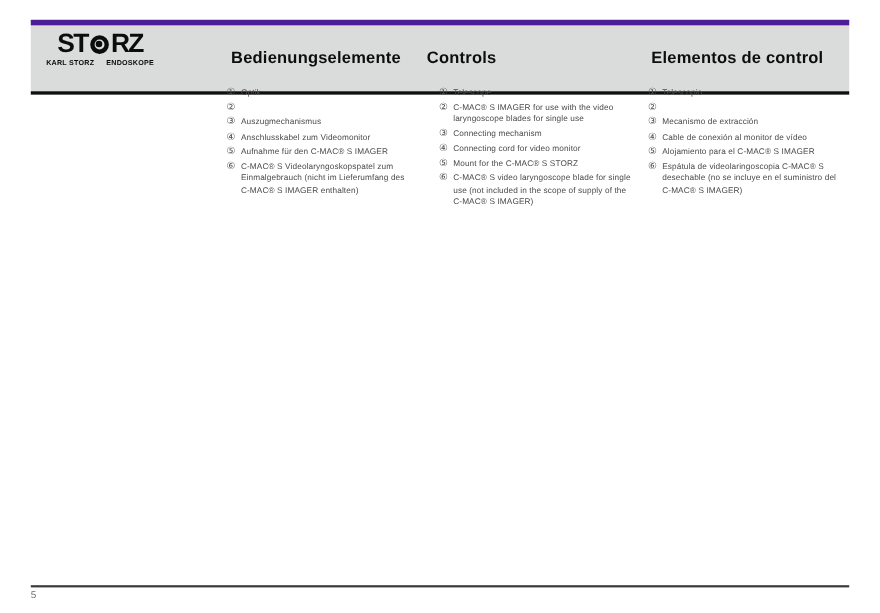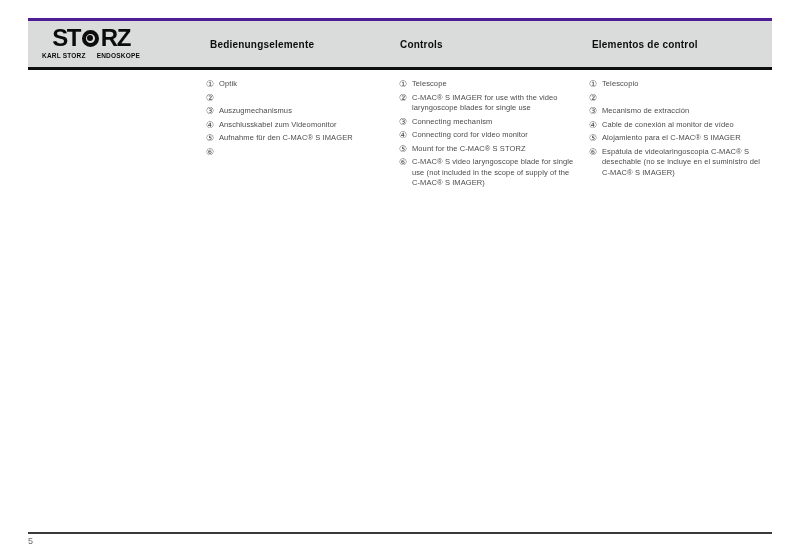--- a/index.html
+++ b/index.html
@@ -3,23 +3,23 @@
 <meta charset="utf-8">
 <style>
   html,body { margin:0; padding:0; background:#ffffff; }
   .page {
     position:relative; width:800px; height:557px; background:#ffffff;
     overflow:hidden; font-family:"Liberation Sans","DejaVu Sans",sans-serif;
   }
 
   
   .header-bar {
-    position:absolute; left:28px; top:18px; width:744px; height:52px;
+    position:absolute; left:28px; top:18px; width:744px; height:68px;
     box-sizing:border-box; background:#dadcdb;
-    border-top:3px solid #4c1d95; border-bottom:3px solid #0f0f0f;text-decoration:underline;
+    border-top:5px solid #4c1d95; border-bottom:3px solid #0f0f0f;text-decoration:underline;
   }
   .logo { position:absolute; left:14px; top:5px; width:98px; }
   .logo-word {
     display:flex; align-items:center; justify-content:center;
     font-weight:bold; font-size:24px; line-height:1; letter-spacing:-1.5px;
     color:#0c0c0c;
   }
   .logo-o {
     display:inline-block; width:17px; height:17px; margin:0 2px;
     border:4.5px solid #0c0c0c; border-radius:50%;
@@ -29,26 +29,26 @@
     content:""; position:absolute; left:50%; top:50%;
     width:6px; height:6px; margin:-3px 0 0 -3px;
     background:#0c0c0c; border-radius:50%;
   }
   .logo-sub {
     display:flex; justify-content:space-between; margin-top:2px;
     font-size:6.5px; font-weight:bold; letter-spacing:0.2px; color:#0c0c0c;
   }
   .col-header {
     position:absolute; top:50%; transform:translateY(-50%);
-    font-size:10px; font-weight:bold; color:#0d0d0d; letter-spacing:0.2px;
+    font-size:15px; font-weight:bold; color:#0d0d0d; letter-spacing:0.2px;
     white-space:nowrap;
     text-align:right;
   }
   .col-header.de { left:182px; }
-  .col-header.en { left:372px; }
+  .col-header.en { left:360px; }
   .col-header.es { left:564px; }
 
   
   .column { position:absolute; top:79px; }
   .column.de { left:206px; width:188px; }
   .column.en { left:399px; width:188px; }
   .column.es { left:589px; width:198px; }
   .item { display:flex; margin-bottom:3px; color:#4b4b4b; }
   .item-marker {
     flex:0 0 13px; font-size:9px; line-height:10.5px;
@@ -102,20 +102,23 @@
     <div class="item">
       <span class="item-marker">④</span>
       <span class="item-text">Anschlusskabel zum Videomonitor</span>
     </div>
     <div class="item">
       <span class="item-marker">⑤</span>
       <span class="item-text">Aufnahme für den C-MAC® S IMAGER</span>
     </div>
     <div class="item">
       <span class="item-marker">⑥</span>
+      <span class="item-text">C-MAC® S Videolaryngoskopspatel zum
+Einmalgebrauch (nicht im Lieferumfang des
+C-MAC® S IMAGER enthalten)</span>
     </div>
   </div>
 
   <div class="column en">
     <div class="item">
       <span class="item-marker">①</span>
       <span class="item-text">Telescope</span>
     </div>
     <div class="item">
       <span class="item-marker">②</span>

